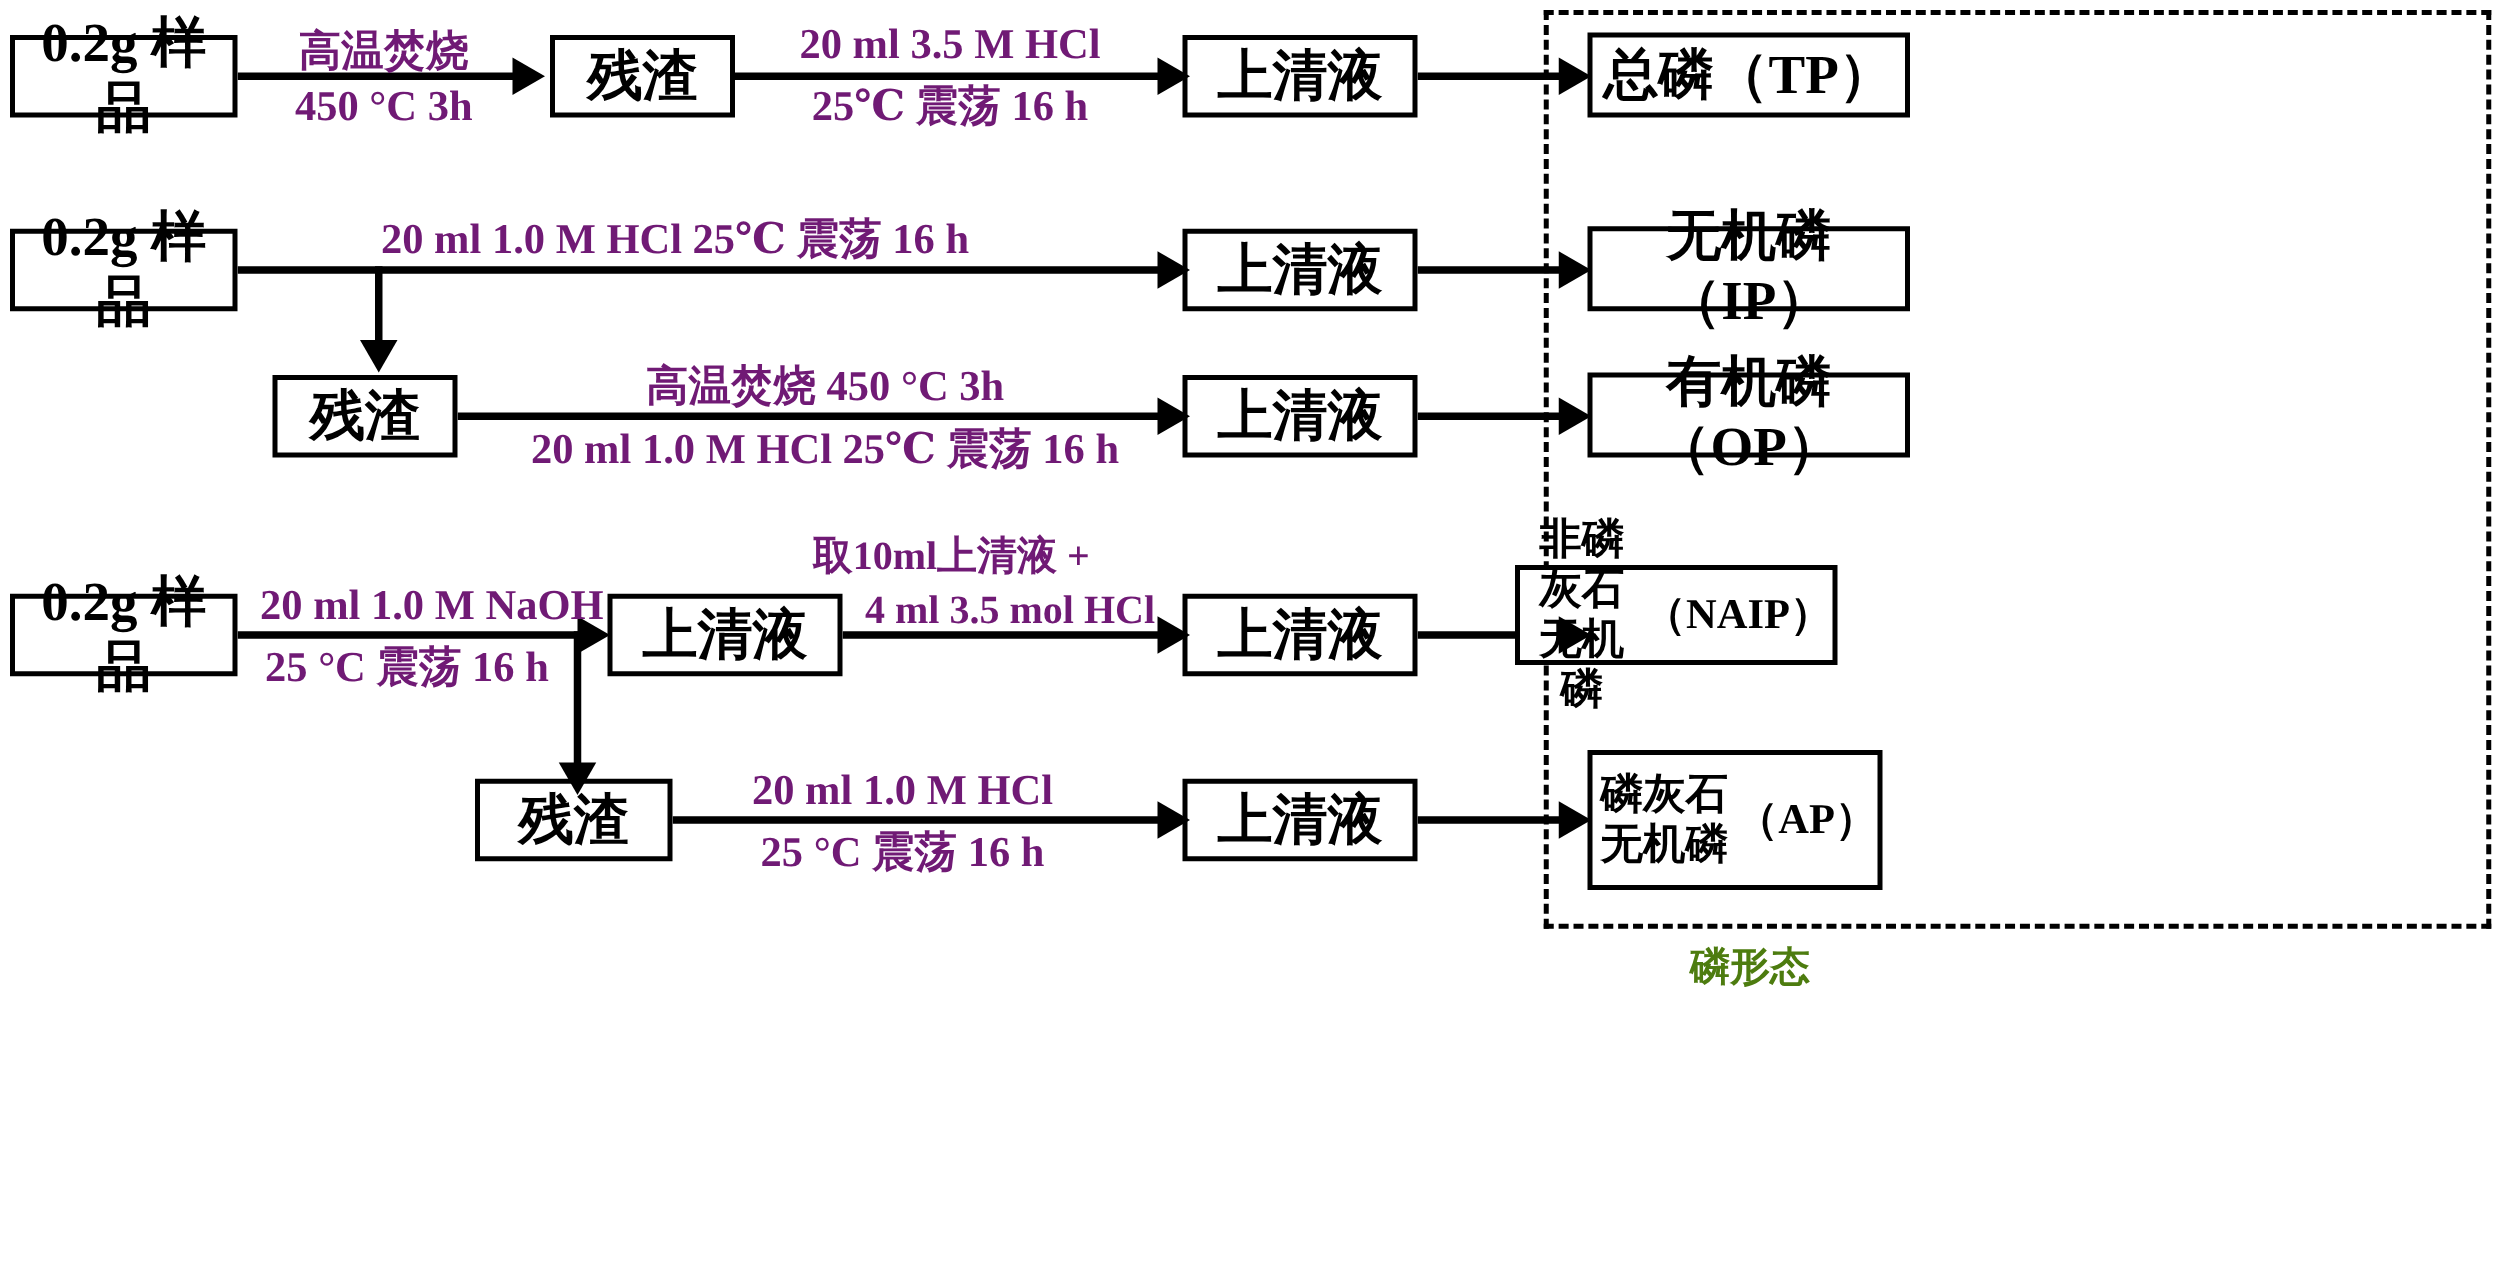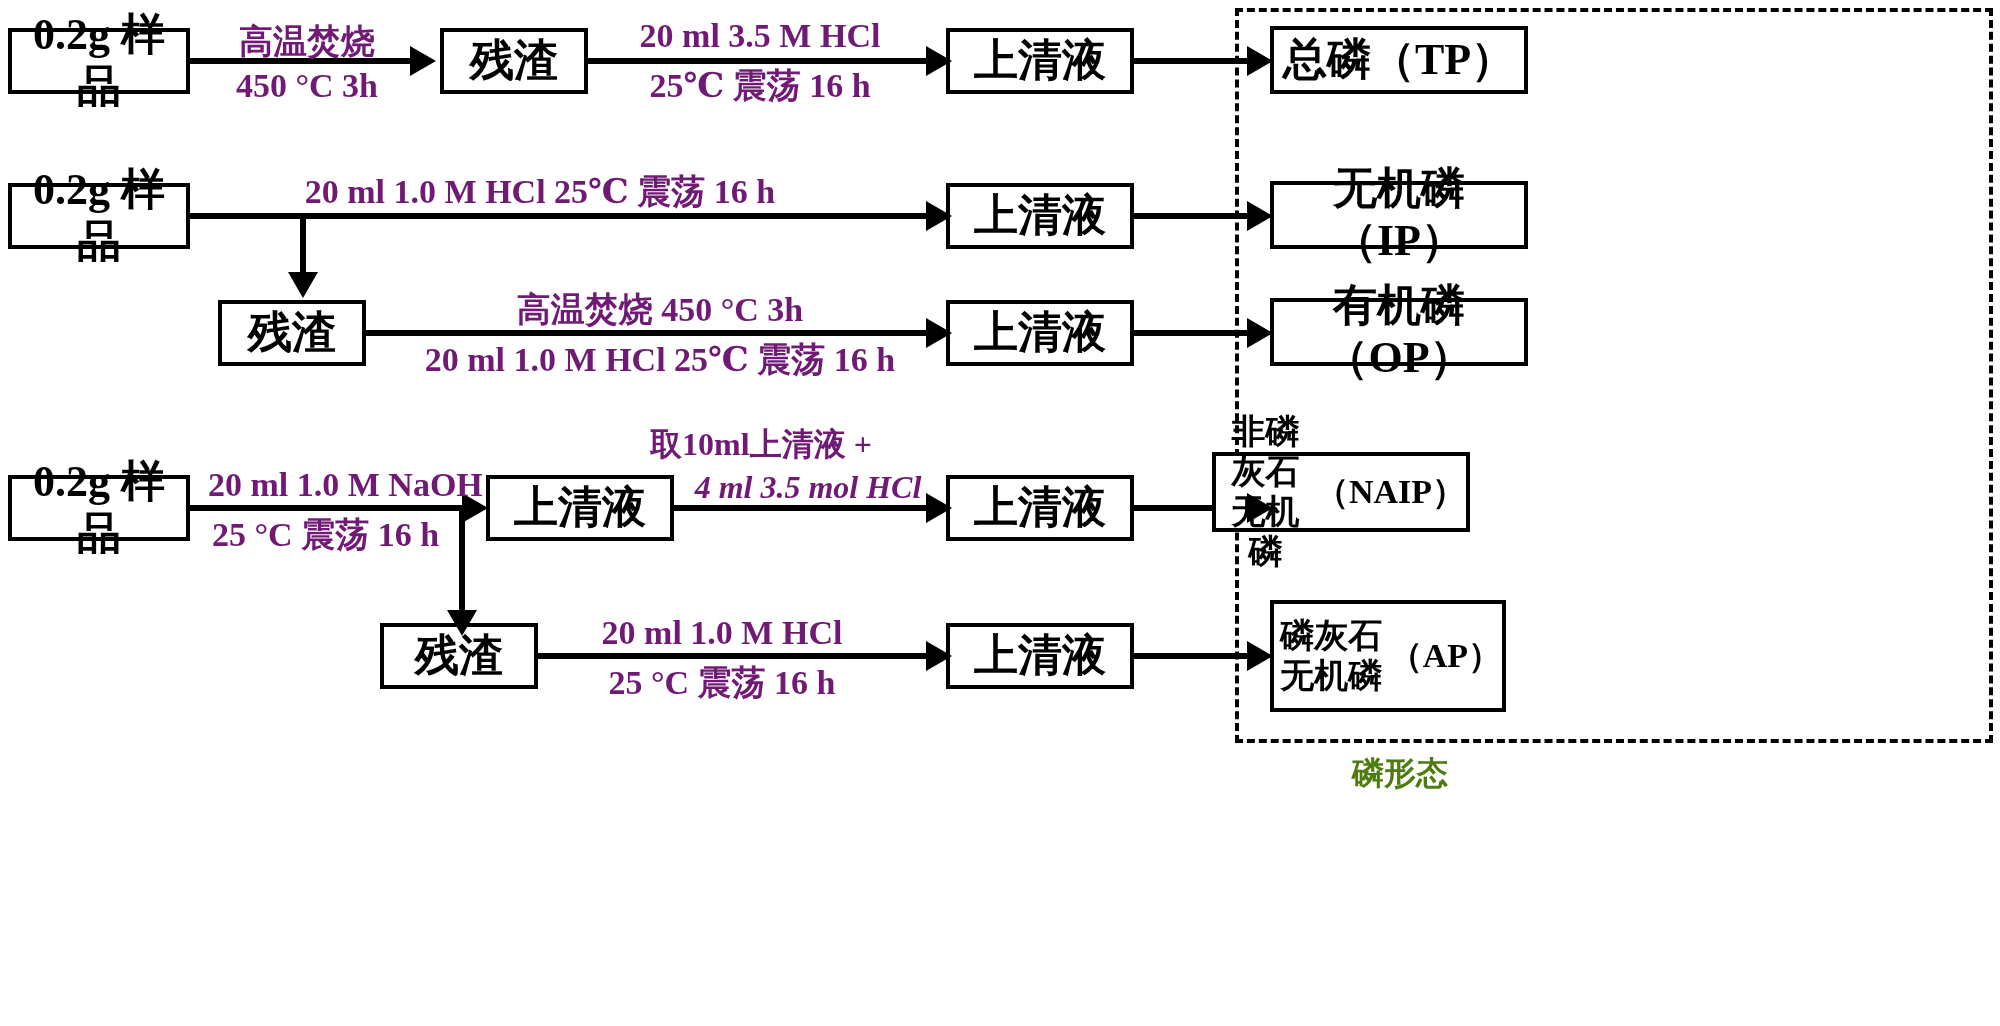--- a/index.html
+++ b/index.html
@@ -162,21 +162,21 @@
   <div class="hline" style="left:190px; top:505px; width:278px;"></div>
   <div class="arrow-r" style="left:462px; top:493px;"></div>
   <div class="lbl t34" style="left:208px; top:465px;">20 ml 1.0 M NaOH</div>
   <div class="lbl t34" style="left:212px; top:515px;">25 °C 震荡  16 h</div>
 
   <div class="box t36" style="left:486px; top:475px; width:188px; height:66px;">上清液</div>
 
   <div class="hline" style="left:674px; top:505px; width:256px;"></div>
   <div class="arrow-r" style="left:926px; top:493px;"></div>
   <div class="lbl t32 center" style="left:761px; top:425px;">取10ml上清液 +</div>
-  <div class="lbl t32 center" style="left:808px; top:468px;font-style:italic;">4 ml 3.5 mol HCl</div>
+  <div class="lbl t32 center" style="left:808px; top:468px;">4 ml 3.5 mol HCl</div>
 
   <div class="box t36" style="left:946px; top:475px; width:188px; height:66px;">上清液</div>
 
   <div class="hline" style="left:1134px; top:505px; width:130px;"></div>
   <div class="arrow-r" style="left:1247px; top:493px;"></div>
 
   <div class="box t34" style="left:1212px; top:452px; width:258px; height:80px;">
       <div>非磷灰石无机磷</div>
       <div>（NAIP）</div>
     </div>

